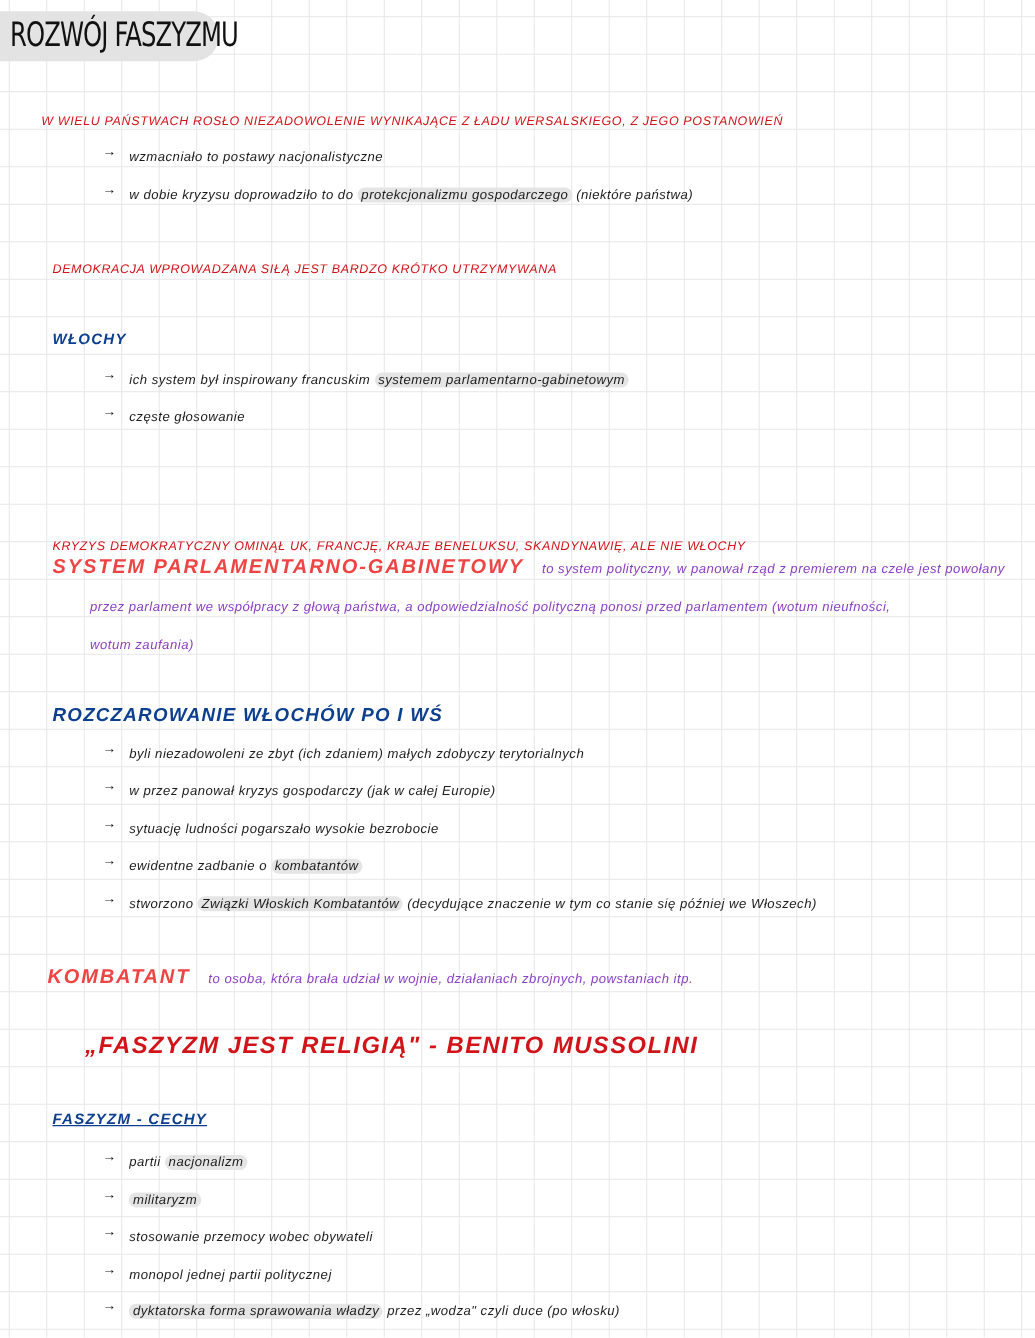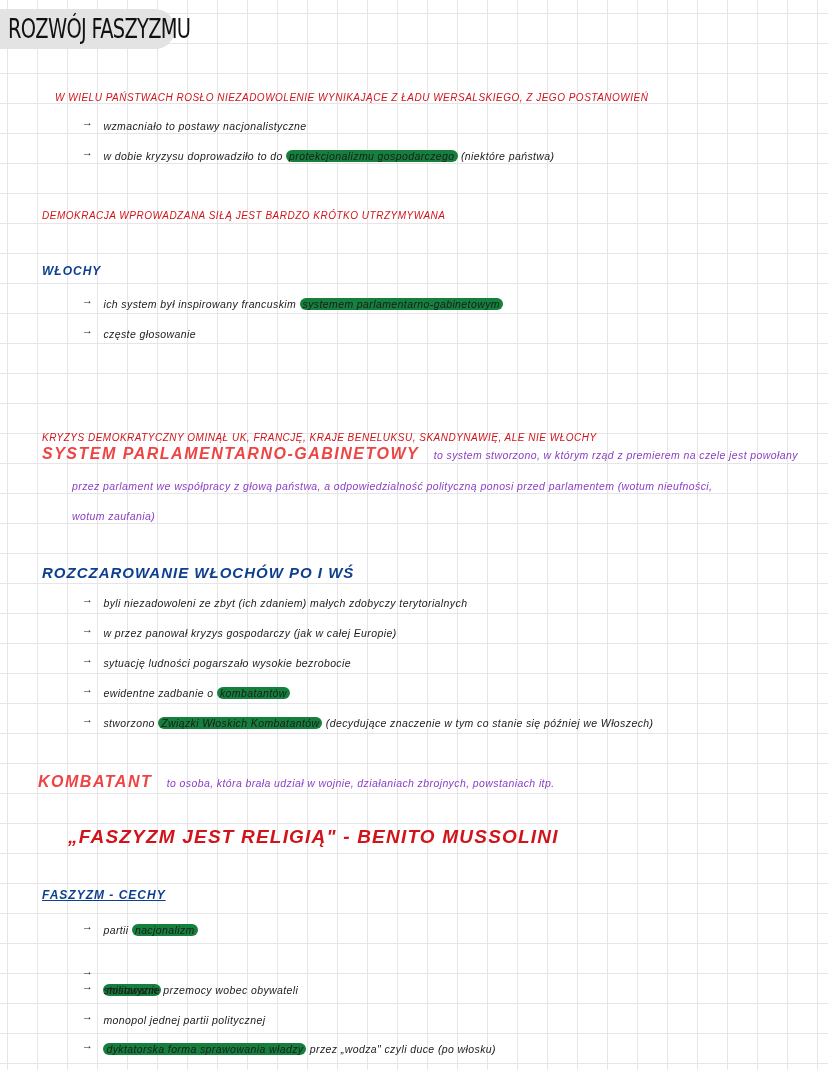--- a/index.html
+++ b/index.html
@@ -20,33 +20,33 @@
     }
     .title {
       left: 8px; top: 9px; font-size: 27px; line-height: 40px;
       font-family: "DejaVu Sans", sans-serif; font-weight: normal;
       color: #111; letter-spacing: -1px; transform: scaleX(0.72); transform-origin: left center;
     }
     .red-caps { color: #d0141a; font-style: italic; font-size: 10px; letter-spacing: 0.5px; text-transform: uppercase; }
     .note { color: #1b1b1b; font-style: italic; font-size: 10.5px; letter-spacing: 0.4px; }
     .bullet { display: flex; align-items: center; gap: 10px; }
     .arrow { font-size: 11px; color: #111; transform: translateY(-4px); font-style: normal; }
-    .hl { background: #15803d; border-radius: 7px; padding: 0 3px; margin-top: 30px; }
+    .hl { background: #e5e5e5; border-radius: 7px; padding: 0 3px; }
     .heading-blue { color: #0d3f8f; font-weight: bold; font-style: italic; font-size: 12px; letter-spacing: 1px; text-transform: uppercase; }
     .heading-purple { color: #ef4444; font-weight: bold; font-style: italic; font-size: 16px; letter-spacing: 1.5px; text-transform: uppercase; }
     .purple-text { color: #8b3fc4; font-style: italic; font-size: 10.5px; letter-spacing: 0.4px; }
     .quote { color: #d0141a; font-weight: bold; font-style: italic; font-size: 19px; letter-spacing: 1.2px; text-transform: uppercase; }
   </style>
 </head>
 <body>
 
 <div class="abs title-pill"></div>
 <div class="abs title">ROZWÓJ FASZYZMU</div>
 
-<div class="abs red-caps" style="left:55px; top:92px;text-align:right;">W WIELU PAŃSTWACH ROSŁO NIEZADOWOLENIE WYNIKAJĄCE Z ŁADU WERSALSKIEGO, Z JEGO POSTANOWIEŃ</div>
+<div class="abs red-caps" style="left:33px; top:92px;text-align:right;">W WIELU PAŃSTWACH ROSŁO NIEZADOWOLENIE WYNIKAJĄCE Z ŁADU WERSALSKIEGO, Z JEGO POSTANOWIEŃ</div>
 
 <div class="abs note bullet" style="left:82px; top:120px;">
   <span class="arrow">→</span>
   <span><span>wzmacniało to postawy nacjonalistyczne</span></span>
 </div>
 <div class="abs note bullet" style="left:82px; top:150px;">
   <span class="arrow">→</span>
   <span>
     <span>w dobie kryzysu doprowadziło to do </span><span class="hl">protekcjonalizmu gospodarczego</span><span> (niektóre państwa)</span>
   </span>
@@ -63,21 +63,21 @@
 </div>
 <div class="abs note bullet" style="left:82px; top:328px;">
   <span class="arrow">→</span>
   <span>częste głosowanie</span>
 </div>
 
 <div class="abs red-caps" style="left:42px; top:388px;margin-top:44px;">KRYZYS DEMOKRATYCZNY OMINĄŁ UK, FRANCJĘ, KRAJE BENELUKSU, SKANDYNAWIĘ, ALE NIE WŁOCHY</div>
 
 <div class="abs" style="left:42px; top:445px;">
   <span class="heading-purple">SYSTEM PARLAMENTARNO-GABINETOWY</span>
-  <span class="purple-text" style="margin-left:10px;">to system stworzono, w którym rząd z premierem na czele jest powołany</span>
+  <span class="purple-text" style="margin-left:10px;">to system polityczny, w panował rząd z premierem na czele jest powołany</span>
 </div>
 <div class="abs purple-text" style="left:72px; top:480px;">przez parlament we współpracy z głową państwa, a odpowiedzialność polityczną ponosi przed parlamentem (wotum nieufności,</div>
 <div class="abs purple-text" style="left:72px; top:510px;">wotum zaufania)</div>
 
 <div class="abs heading-blue" style="left:42px; top:564px; font-size:15px;">ROZCZAROWANIE WŁOCHÓW PO I WŚ</div>
 <div class="abs note bullet" style="left:82px; top:597px;">
   <span class="arrow">→</span>
   <span>byli niezadowoleni ze zbyt (ich zdaniem) małych zdobyczy terytorialnych</span>
 </div>
 <div class="abs note bullet" style="left:82px; top:627px;">

